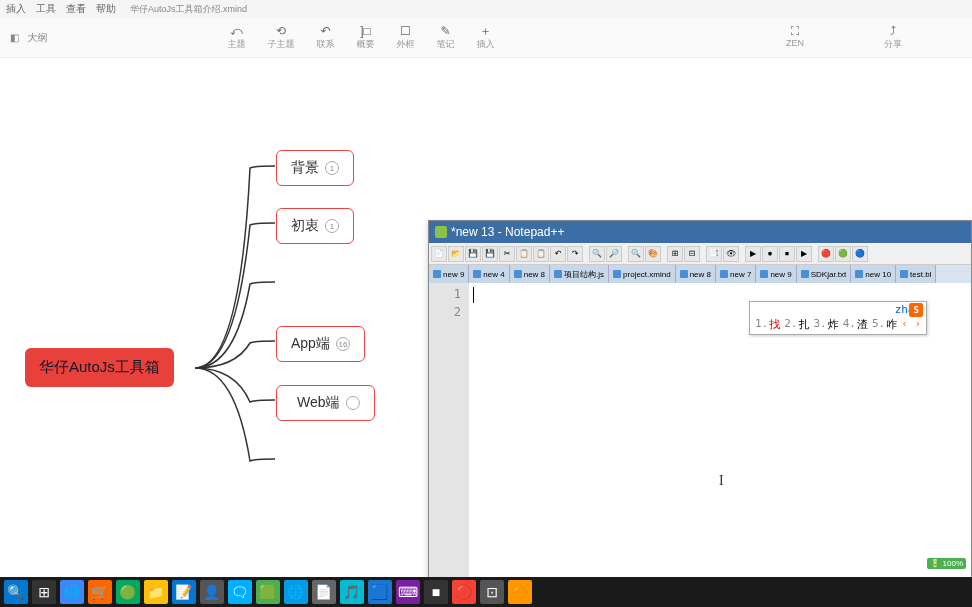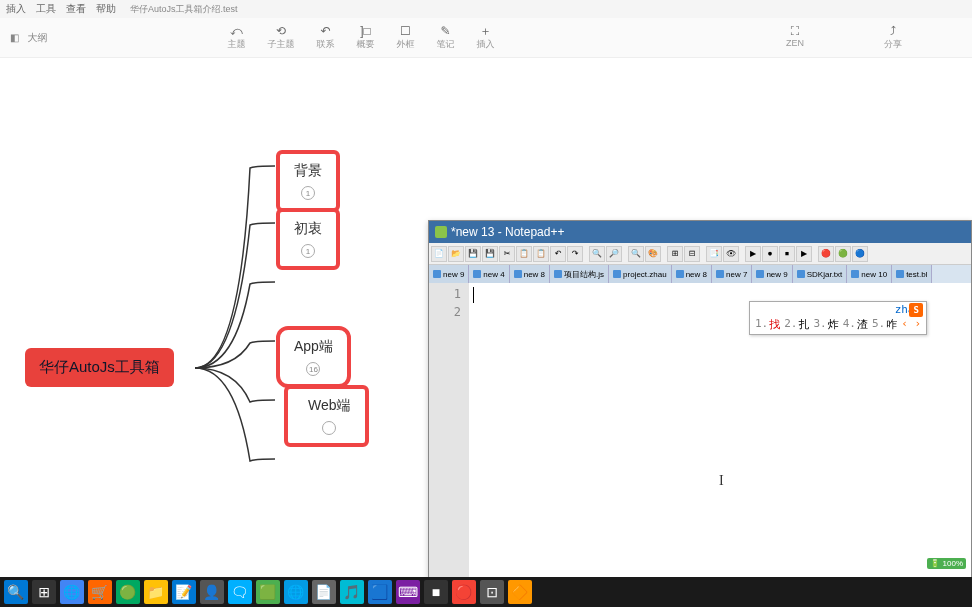--- a/index.html
+++ b/index.html
@@ -14,21 +14,21 @@
     .xmind-toolbar { height: 40px; background: #fafafa; border-bottom: 1px solid #eee; display: flex; align-items: center; padding: 0 10px; }
     .xmind-toolbar-left { display: flex; align-items: center; gap: 8px; font-size: 10px; color: #888; }
     .xmind-toolbar-center { display: flex; gap: 22px; margin-left: 180px; }
     .xmind-toolbar-right { display: flex; gap: 80px; margin-left: auto; margin-right: 60px; }
     .xmind-tool { display: flex; flex-direction: column; align-items: center; font-size: 9px; color: #999; cursor: pointer; }
     .xmind-tool-icon { width: 18px; height: 14px; display: flex; align-items: center; justify-content: center; font-size: 12px; color: #666; }
     
     
     .mindmap-canvas { position: absolute; top: 58px; left: 0; width: 100%; height: 520px; background: #fff; }
     .root-node { position: absolute; left: 25px; top: 290px; background: #e8413c; color: #0f172a; padding: 10px 14px; border-radius: 6px; font-size: 15px; font-weight: 500; }
-    .child-node { position: absolute; background: #fff; border: 4px solid #ef4444; border-radius: 6px; padding: 8px 14px; font-size: 14px; color: #333; display: flex; align-items: center; gap: 6px; flex-direction: column; }
+    .child-node { position: absolute; background: #fff; border: 1px solid #ef4444; border-radius: 6px; padding: 8px 14px; font-size: 14px; color: #333; display: flex; align-items: center; gap: 6px; }
     .node-badge { width: 14px; height: 14px; border: 1px solid #aaa; border-radius: 50%; font-size: 8px; color: #888; display: inline-flex; align-items: center; justify-content: center; }
     svg.connectors { position: absolute; top: 0; left: 0; pointer-events: none; }
     
     
     .npp-window { position: absolute; left: 428px; top: 220px; width: 544px; height: 358px; background: #fff; border: 1px solid #888; box-shadow: 0 2px 6px rgba(0,0,0,0.2); display: flex; flex-direction: column; }
     .npp-titlebar { height: 22px; background: #3a6ea5; color: #fff; font-size: 12px; display: flex; align-items: center; padding: 0 6px; }
     .npp-titlebar-icon { width: 12px; height: 12px; background: #8bc34a; margin-right: 4px; border-radius: 2px; }
     .npp-menubar { height: 16px; background: #f0f0f0; font-size: 9px; color: #333; display: flex; gap: 6px; padding: 1px 4px; align-items: center; }
     .npp-menubar span { cursor: pointer; }
     .npp-toolbar { height: 22px; background: #f0f0f0; border-bottom: 1px solid #ccc; display: flex; align-items: center; gap: 1px; padding: 0 2px; overflow: hidden; }
@@ -60,21 +60,21 @@
     .battery-ind { position: absolute; right: 6px; top: 558px; background: #4caf50; color: #fff; font-size: 8px; padding: 1px 3px; border-radius: 2px; }
   </style>
 </head>
 <body>
 
 <div class="xmind-menubar">
   <span>插入</span>
   <span>工具</span>
   <span>查看</span>
   <span>帮助</span>
-  <span class="xmind-filename">华仔AutoJs工具箱介绍.test</span>
+  <span class="xmind-filename">华仔AutoJs工具箱介绍.xmind</span>
 </div>
 
 <div class="xmind-toolbar">
   <div class="xmind-toolbar-left">
     <span>◧</span>
     <span>大纲</span>
   </div>
   <div class="xmind-toolbar-center" id="xmind-tools-center">
       <div class="xmind-tool">
         <div class="xmind-tool-icon">⤺</div>
@@ -128,25 +128,25 @@
   </svg>
   <div class="root-node">华仔AutoJs工具箱</div>
   <div class="child-node" style="left:276px; top:92px;">
       <span>背景</span>
       <span class="node-badge">1</span>
     </div>
   <div class="child-node" style="left:276px; top:150px;">
       <span>初衷</span>
       <span class="node-badge">1</span>
     </div>
-  <div class="child-node" style="left:276px; top:268px;border-radius:12px;">
+  <div class="child-node" style="left:276px; top:268px;">
       <span>App端</span>
       <span class="node-badge">16</span>
     </div>
-  <div class="child-node" style="left:284px; top:327px;padding-left:20px;">
+  <div class="child-node" style="left:276px; top:327px;padding-left:20px;">
       <span>Web端</span>
       <span class="node-badge"></span>
     </div>
 </div>
 
 <div class="npp-window">
   <div class="npp-titlebar">
     <div class="npp-titlebar-icon"></div>
     <span>*new 13 - Notepad++</span>
   </div>
@@ -194,21 +194,21 @@
       <div class="npp-tab">
         <div class="npp-tab-icon"></div>
         <span>new 8</span>
       </div>
       <div class="npp-tab">
         <div class="npp-tab-icon"></div>
         <span>项目结构.js</span>
       </div>
       <div class="npp-tab">
         <div class="npp-tab-icon"></div>
-        <span>project.zhau</span>
+        <span>project.xmind</span>
       </div>
       <div class="npp-tab">
         <div class="npp-tab-icon"></div>
         <span>new 8</span>
       </div>
       <div class="npp-tab">
         <div class="npp-tab-icon"></div>
         <span>new 7</span>
       </div>
       <div class="npp-tab">

